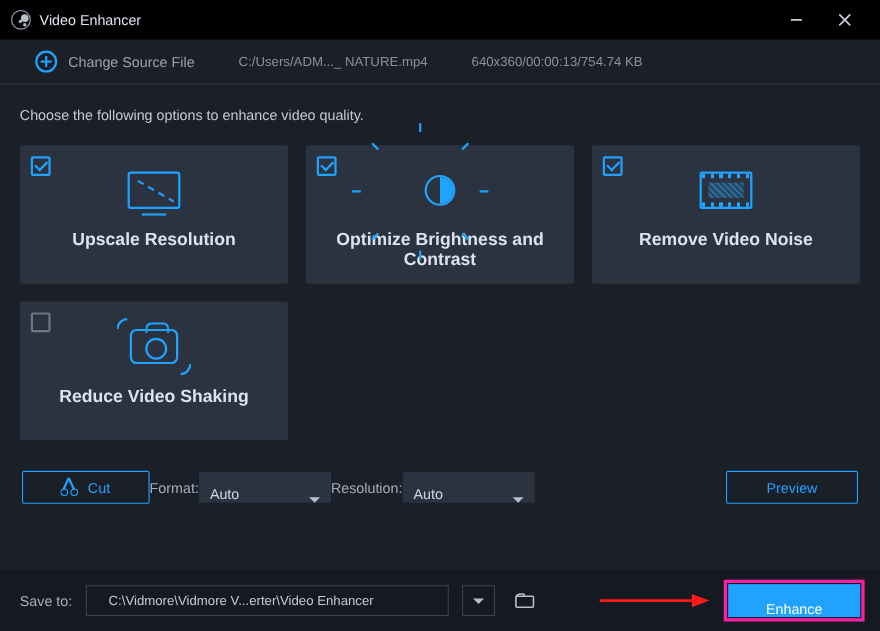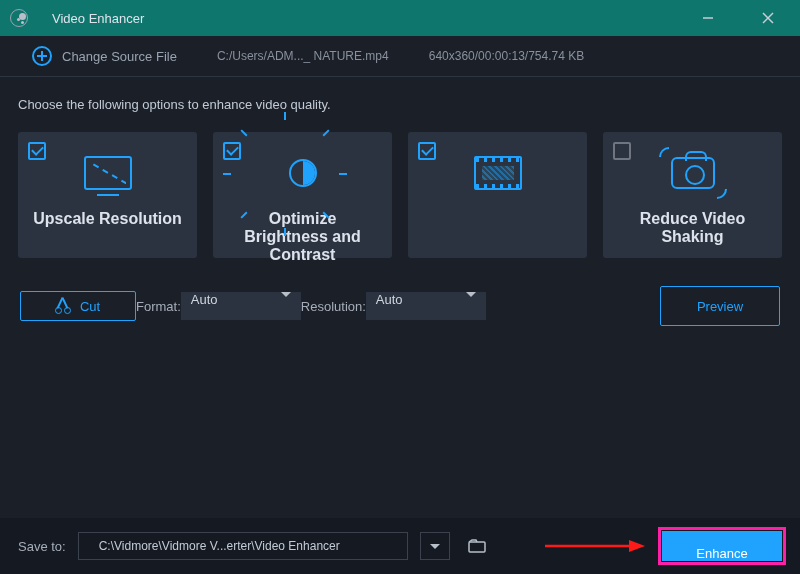--- a/index.html
+++ b/index.html
@@ -10,22 +10,21 @@
     width: 800px;
     height: 574px;
     overflow: hidden;
     position: relative;
   }
   .titlebar {
     height: 36px;
     display: flex;
     align-items: center;
     padding: 0 10px;
-    background: #0f766e;
-    gap: 16px;
+    background: #000000;
   }
   .titlebar .logo {
     width: 18px; height: 18px;
     border-radius: 50%;
     border: 1px solid #9aa3b0;
     position: relative;
     margin-right: 8px;
     flex: none;
   }
   .titlebar .logo::before {
@@ -92,21 +91,21 @@
   .main {
     padding: 20px 18px 0;
   }
   .instruction {
     font-size: 13px;
     color: #c3cad4;
     margin-bottom: 20px;
   }
   .grid {
     display: grid;
-    grid-template-columns: 1fr 1fr 1fr 1fr;
+    grid-template-columns: 1fr 1fr 1fr;
     gap: 16px;
   }
   .card {
     background: #2c3340;
     border-radius: 3px;
     height: 126px;
     padding: 10px 12px;
     position: relative;
     cursor: pointer;
   }
@@ -284,36 +283,36 @@
   .scissor .bl.b { left:8px; transform: rotate(-25deg); }
   .ctllabel {
     font-size: 13px;
     color: #a7aeb9;
   }
   .select {
     height: 28px;
     min-width: 120px;
     background: #2c3340;
     display: flex;
-    align-items: flex-start;
+    align-items: flex-end;
     padding: 0 10px;
     justify-content: space-between;
     font-size: 13px;
     color: #cfd5df;
     cursor: pointer;
   }
   .select .caret {
     width: 0; height: 0;
     border-left: 5px solid transparent;
     border-right: 5px solid transparent;
     border-top: 5px solid #b8bfc9;
   }
   .spacer { flex: 1; }
   .previewbtn {
-    width: 120px; height: 40px;
+    width: 120px; height: 30px;
     border: 1px solid #1fa3ff;
     color: #1fa3ff;
     display: flex;
     align-items: center;
     justify-content: center;
     font-size: 13px;
     border-radius: 2px;
     cursor: pointer;
   }
   .footer {
@@ -445,20 +444,21 @@
         </div>
       </div>
       <div class="card-label">Optimize Brightness and Contrast</div>
     </div>
 
     <div class="card">
       <div class="checkbox checked"></div>
       <div class="card-icon">
         <div class="ico-film"></div>
       </div>
+      <div class="card-label">Remove Video Noise</div>
     </div>
 
     <div class="card">
       <div class="checkbox"></div>
       <div class="card-icon">
         <div class="ico-cam-wrap">
           <div class="ico-cam"></div>
           <span class="motion tl"></span>
           <span class="motion br"></span>
         </div>

